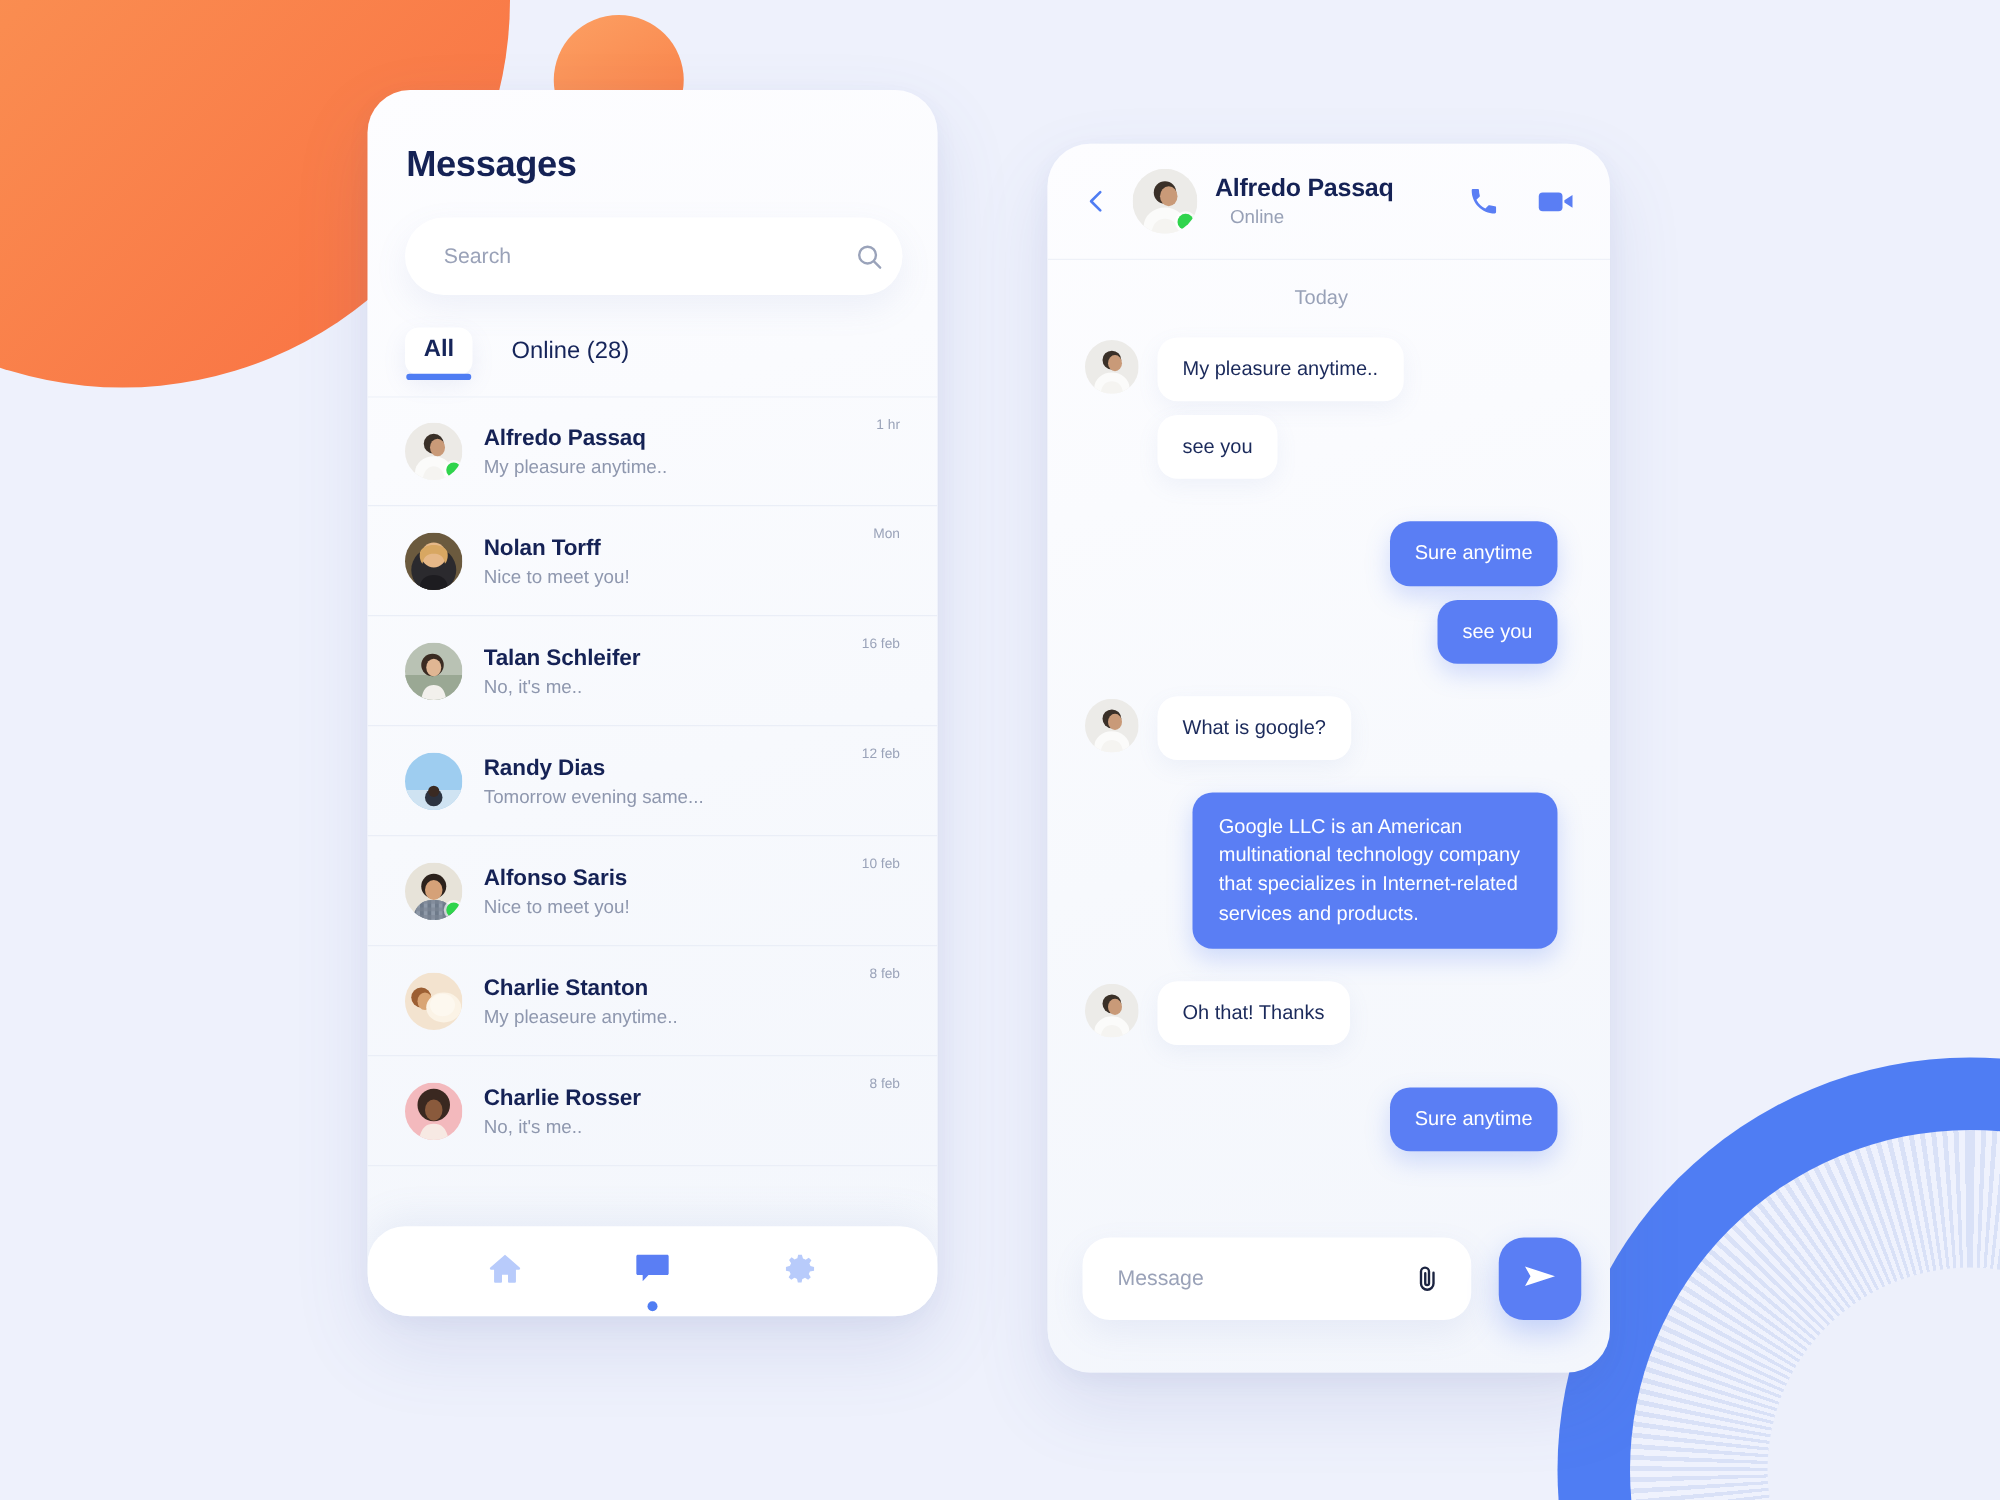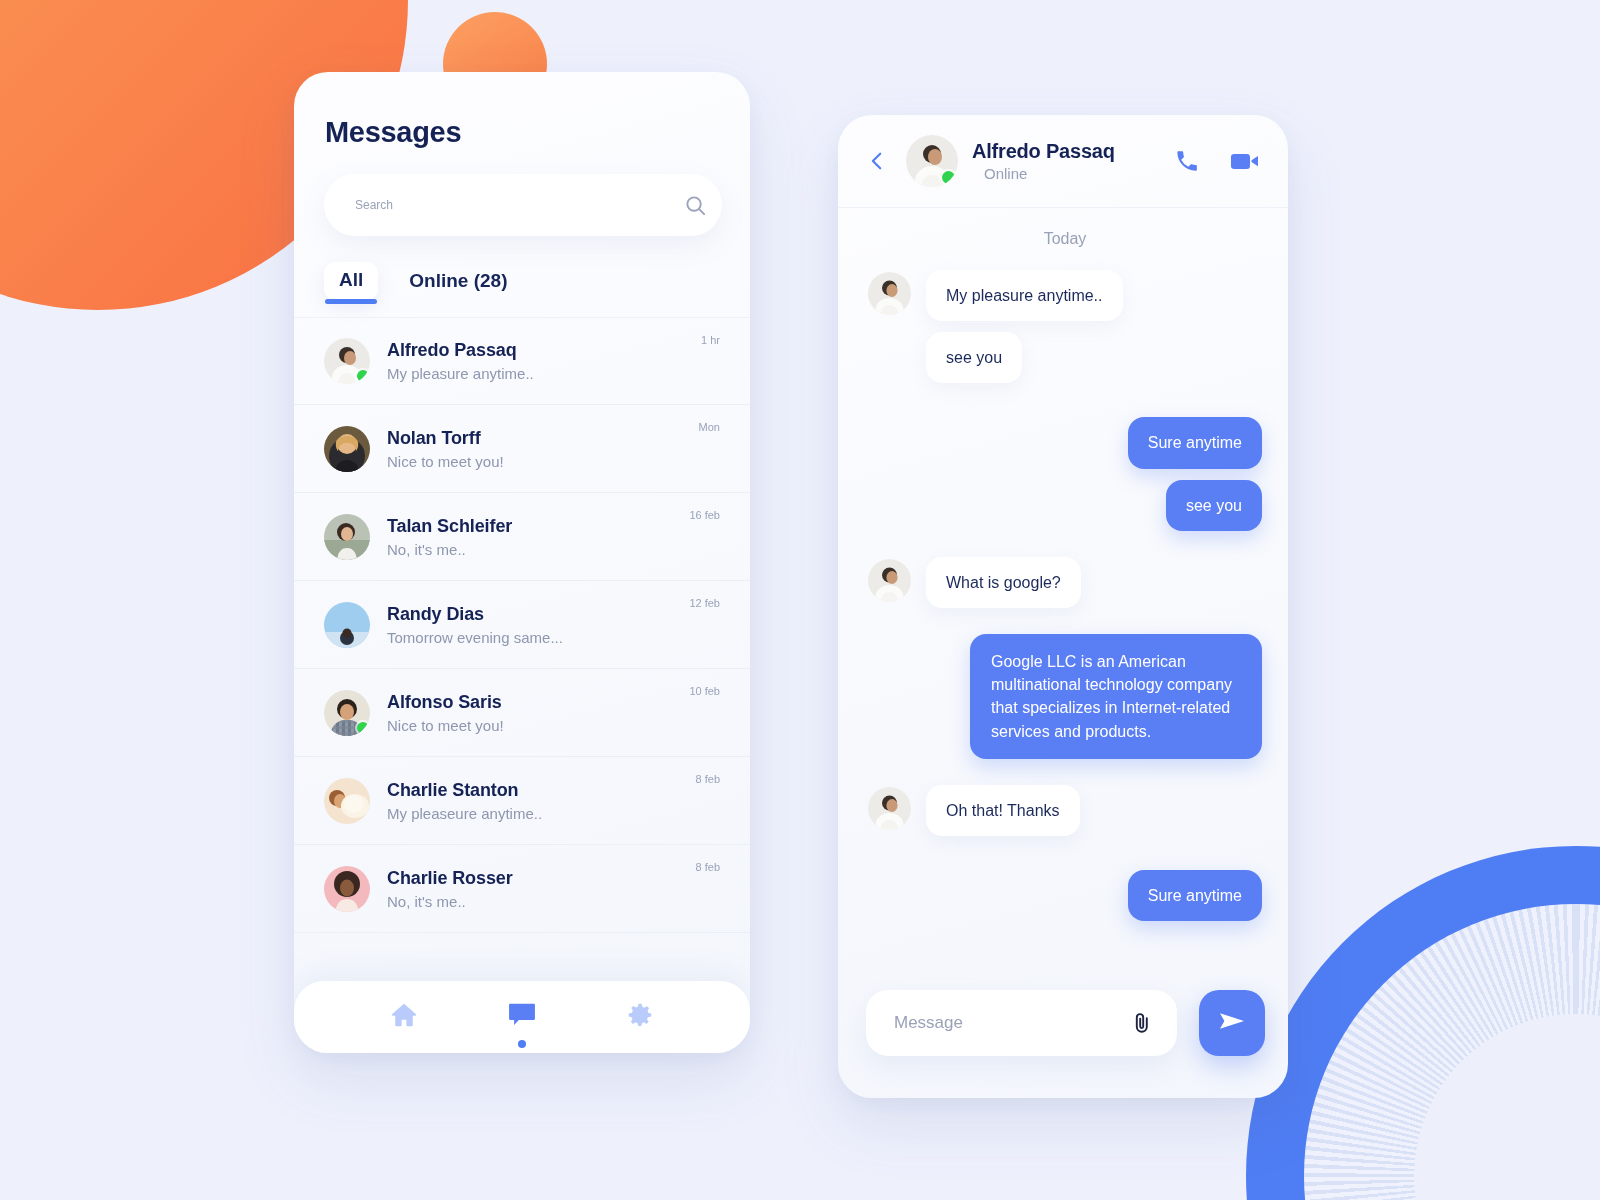--- a/index.html
+++ b/index.html
@@ -81,42 +81,42 @@
     background:#ffffff;
     border-radius:31px;
     box-shadow:0 10px 26px rgba(120,140,200,0.10);
     display:flex; align-items:center;
   }
   .search-input {
     border:none; outline:none; background:transparent;
     flex:1; height:100%;
     padding:0 0 0 31px;
     font-family:"Liberation Sans", sans-serif;
-    font-size:12px; color:#8e96ad;
+    font-size:17px; color:#8e96ad;
   }
   .search-input::placeholder { color:#9aa2b8; }
   .search-ico { width:54px; display:flex; align-items:center; justify-content:center; }
 
   
   .tabs { position:absolute; left:30px; top:190px; display:flex; align-items:flex-start; gap:16px; }
   .tab {
     position:relative; padding:7px 15px 9px;
     font-size:19px; font-weight:bold; color:#16255a;
     border-radius:11px; cursor:pointer;
   }
   .tab.active {
     background:#ffffff;
     box-shadow:0 7px 18px rgba(120,140,200,0.13);
   }
   .tab.active::after {
     content:""; position:absolute;
     left:1px; right:1px; bottom:-4px; height:5px;
     border-radius:3px; background:#4f7df3;
   }
-  .tab.plain { font-weight:bold; color:#16255a; padding-top:8px;text-align:right; }
+  .tab.plain { font-weight:normal; color:#16255a; padding-top:8px;text-align:right; }
 
   
   .chat-list {
     position:absolute; left:0; top:245px;
     width:456px; height:736px;
     overflow:hidden;
   }
   .chat-row {
     position:relative;
     display:flex; align-items:center;
@@ -205,21 +205,21 @@
   }
   .hdr-text { flex:1; min-width:0; }
   .hdr-name { font-size:20px; font-weight:bold; color:#152255; letter-spacing:-0.2px; }
   .hdr-status { font-size:15px; color:#97a0b6; margin-top:2px;margin-left:12px; }
   .hdr-actions { display:flex; align-items:center; gap:30px; }
   .hdr-actions > span { cursor:pointer; display:flex; align-items:center; }
 
   
   .thread {
     position:absolute; left:0; right:0; top:93px; bottom:120px;
-    padding:22px 26px 10px 30px;
+    padding:22px 42px 10px 30px;
     overflow:hidden;
   }
   .day-sep {
     text-align:center; font-size:16px; color:#98a1b7;
     margin-bottom:22px;
   }
 
   .msg-group { display:flex; align-items:flex-start; margin-bottom:8px; }
   .msg-group.out { justify-content:flex-end; }
 

